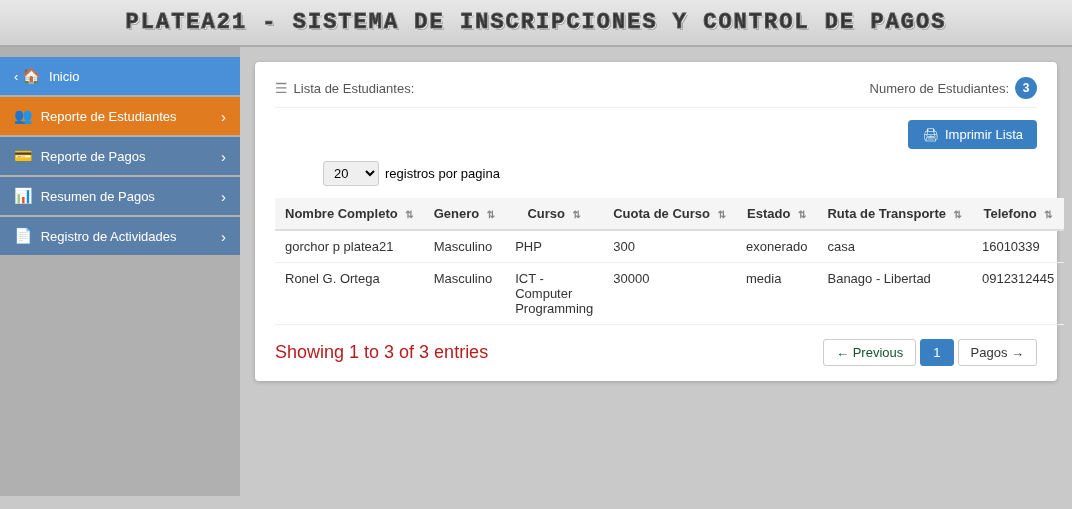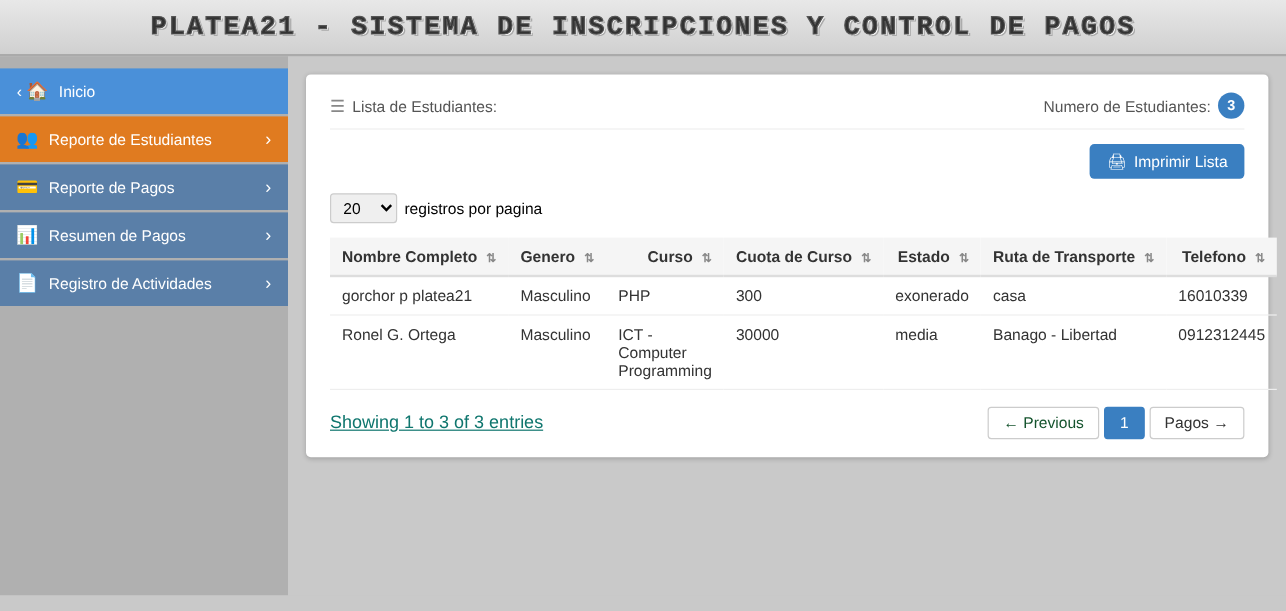--- a/index.html
+++ b/index.html
@@ -151,20 +151,21 @@
     .controls-row {
       display: flex;
       align-items: center;
       justify-content: space-between;
       margin-bottom: 12px;
     }
     .controls-left {
       display: flex;
       align-items: center;
       gap: 6px;
+      margin-left: 48px;
     }
     .records-select {
       border: 1px solid #ccc;
       border-radius: 3px;
       padding: 3px 6px;
       font-size: 13px;
     }
     .controls-right {
       display: flex;
       align-items: center;
@@ -182,21 +183,21 @@
     table {
       width: 100%;
       border-collapse: collapse;
       font-size: 13px;
     }
     thead tr {
       background: #f5f5f5;
     }
     th {
       padding: 8px 10px;
-      text-align: right;
+      text-align: center;
       border-bottom: 2px solid #ddd;
       white-space: nowrap;
       color: #333;
     }
     .sort-icon {
       font-size: 10px;
       color: #888;
       margin-left: 4px;
     }
     td {
@@ -207,23 +208,22 @@
     }
 
     
     .pagination-row {
       display: flex;
       justify-content: space-between;
       align-items: center;
       margin-top: 14px;
     }
     .pagination-info {
-      color: #0f766e;
-      font-size: 15px;
-      text-decoration: underline;
+      color: #b91c1c;
+      font-size: 18px;
     }
     .pagination-buttons {
       display: flex;
       align-items: center;
       gap: 4px;
     }
     .page-btn {
       border: 1px solid #ccc;
       background: white;
       color: #333;

